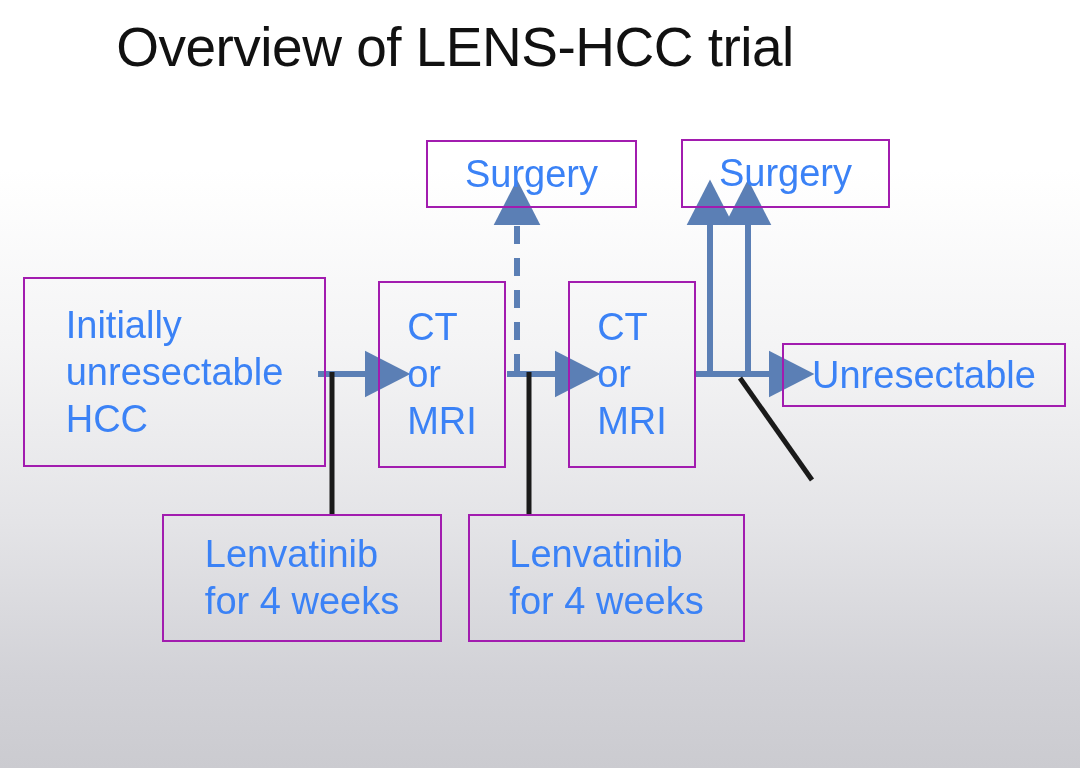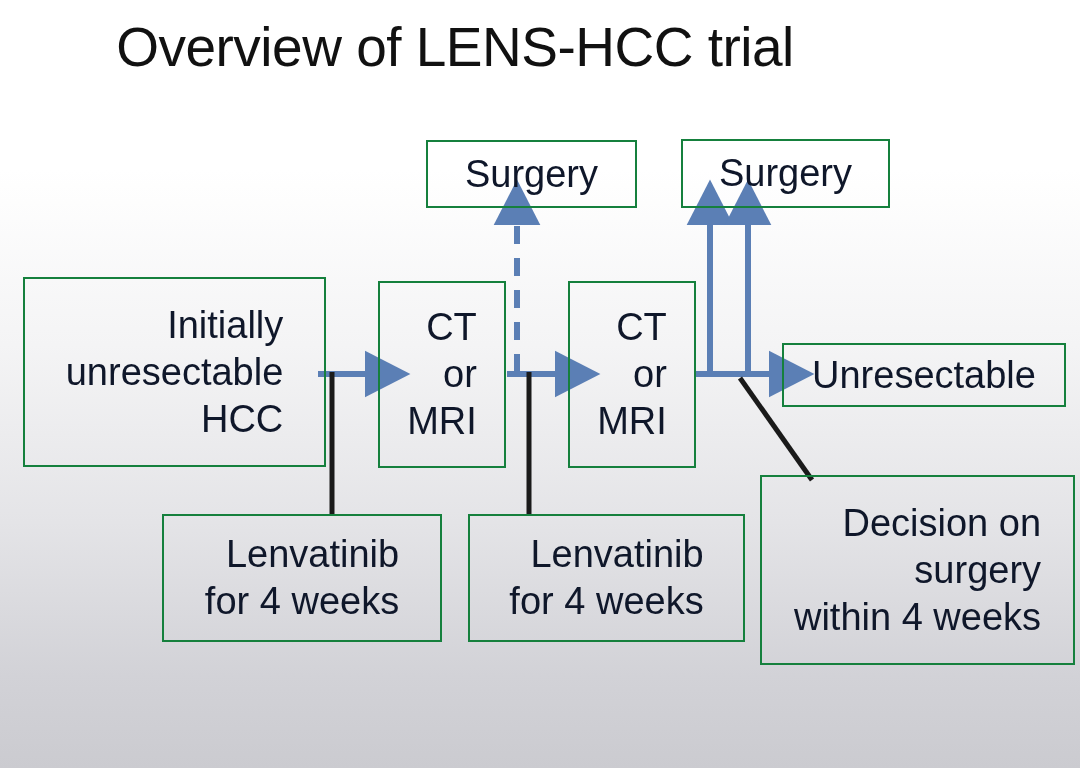--- a/index.html
+++ b/index.html
@@ -29,27 +29,27 @@
     color: #111111;
     letter-spacing: -0.5px;
     font-weight: 400;
     padding-right: 170px;
     box-sizing: border-box;
     white-space: nowrap;
   }
   .node {
     position: absolute;
     box-sizing: border-box;
-    border: 2px solid #15803d;
+    border: 2px solid #a21caf;
     background: transparent;
     display: flex;
     align-items: center;
     justify-content: center;
-    text-align: right;
-    color: #0f172a;
+    text-align: left;
+    color: #3b82f6;
     font-size: 38px;
     line-height: 47px;
     font-weight: 400;
     white-space: pre-line;
     z-index: 3;
   }
   .svg-layer {
     position: absolute;
     left: 0;
     top: 0;
@@ -111,17 +111,14 @@
   <div class="node" style="left:681px; top:139px; width:209px; height:69px;">Surgery</div>
 
   <div class="node" style="left:782px; top:343px; width:284px; height:64px;">Unresectable</div>
 
   <div class="node" style="left:162px; top:514px; width:280px; height:128px;">Lenvatinib
 for 4 weeks</div>
 
   <div class="node" style="left:468px; top:514px; width:277px; height:128px;">Lenvatinib
 for 4 weeks</div>
 
-  <div class="node" style="left:760px; top:475px; width:315px; height:190px;">Decision on
-surgery
-within 4 weeks</div>
 
 </div>
 
 </body></html>

